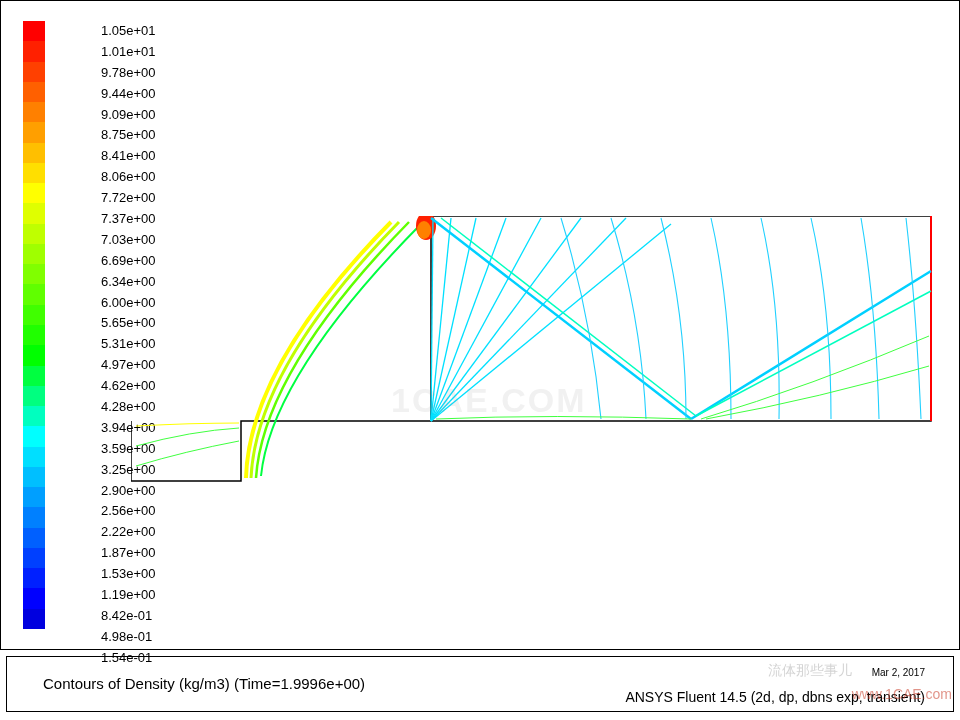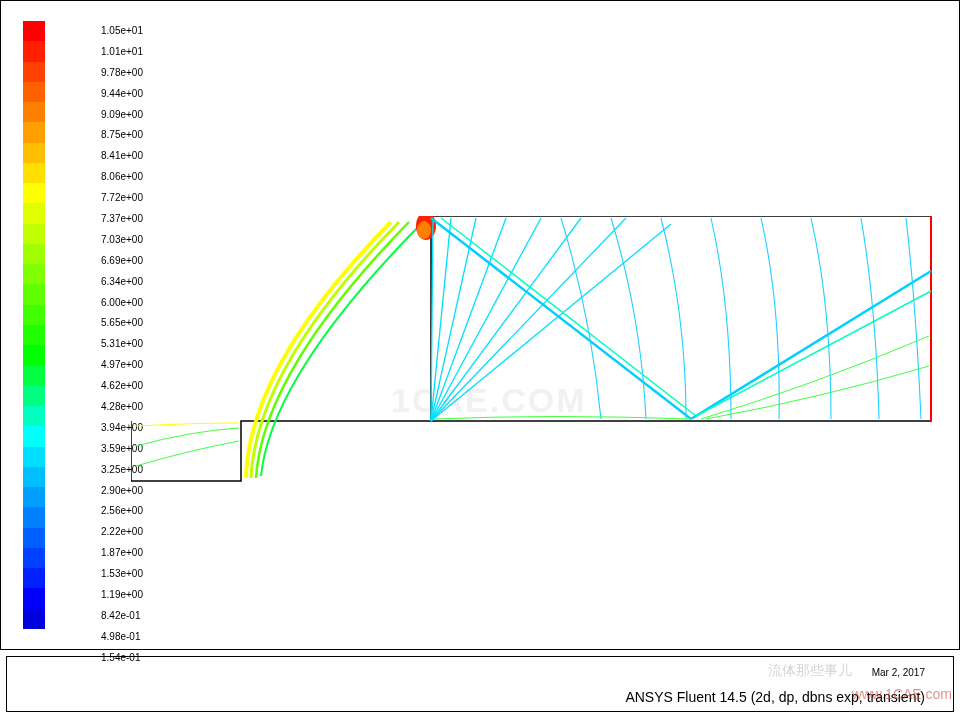--- a/index.html
+++ b/index.html
@@ -1,20 +1,20 @@
 <!DOCTYPE html>
 <html><head>
 <meta charset="utf-8">
 <style>
   html,body{margin:0;padding:0;width:960px;height:720px;background:#fff;font-family:Arial,Helvetica,sans-serif;color:#000;position:relative;overflow:hidden}
   .main{position:absolute;left:0;top:0;width:960px;height:650px;border:1px solid #000;box-sizing:border-box}
   .legend{position:absolute;left:22px;top:20px}
   .legend-bar{position:absolute;left:0;top:0;width:22px;height:608px;display:flex;flex-direction:column}
   .legend-seg{flex:1}
-  .legend-lbls{position:absolute;left:78px;top:0;font-size:10px;line-height:20.9px;white-space:pre;color:#000}
+  .legend-lbls{position:absolute;left:78px;top:0;font-size:13px;line-height:20.9px;white-space:pre;color:#000}
   .legend-lbl{height:20.9px}
   .domain{position:absolute;left:130px;top:215px}
   .domain svg{display:block}
   .caption{position:absolute;left:6px;top:656px;width:948px;height:56px;border:1px solid #000;box-sizing:border-box}
   .cap-left{position:absolute;left:36px;top:18px;font-size:15px}
   .cap-date{position:absolute;right:28px;top:10px;font-size:10px}
   .cap-right{position:absolute;right:28px;bottom:6px;font-size:14px}
   .wm1{position:absolute;left:390px;top:380px;font-size:34px;color:rgba(150,150,150,.13);font-weight:bold;letter-spacing:2px}
   .wm2{position:absolute;right:8px;bottom:18px;font-size:14px;color:rgba(200,60,40,.55)}
   .wm3{position:absolute;right:108px;top:662px;font-size:14px;color:rgba(80,80,80,.25);font-weight:normal}
@@ -114,18 +114,19 @@
       <g stroke="#ffff00" stroke-width="1.2" fill="none">
         <path d="M 5 210 Q 60 207 108 207"></path>
       </g>
     </svg>
   </div>
 
   <div class="wm1">1CAE.COM</div>
 </div>
 
 <div class="caption">
+  <div class="cap-left">Contours of Density (kg/m3)  (Time=1.9996e+00)</div>
   <div class="cap-date">Mar 2, 2017</div>
   <div class="cap-right">ANSYS Fluent 14.5 (2d, dp, dbns exp, transient)</div>
 </div>
 
 <div class="wm3">流体那些事儿</div>
 <div class="wm2">www.1CAE.com</div>
 
 </body></html>

